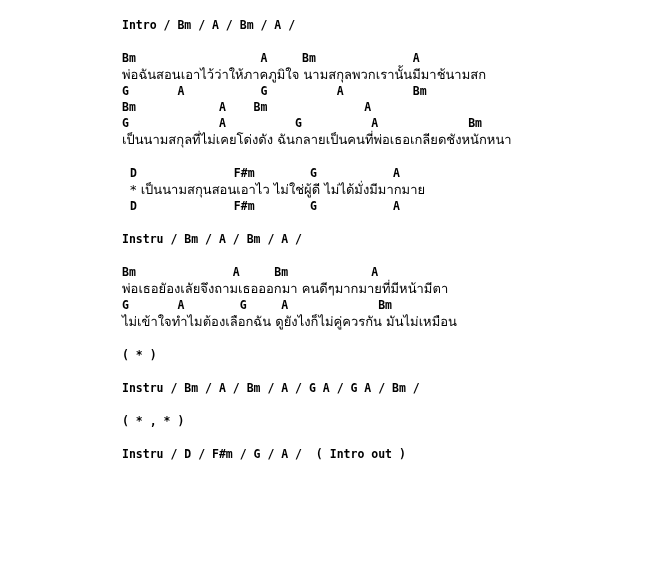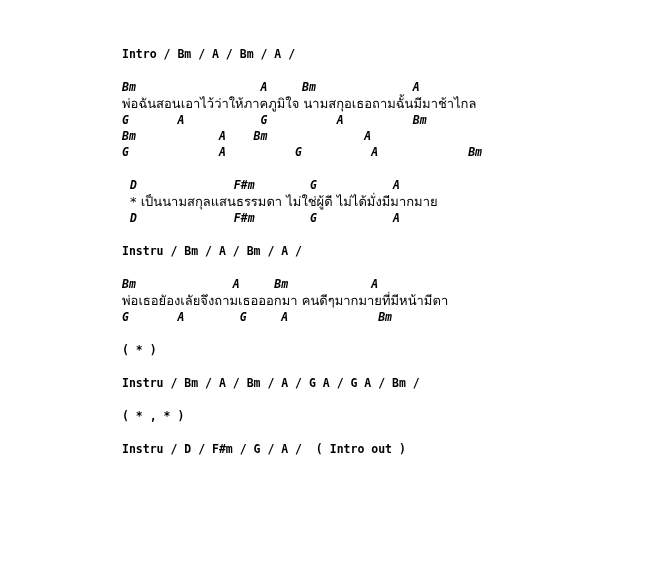--- a/index.html
+++ b/index.html
@@ -11,41 +11,40 @@
     width: 653px;
     height: 579px;
     position: relative;
     overflow: hidden;
     font-family: "DejaVu Sans", sans-serif;
     color: #000000;
   }
   #sheet {
     position: absolute;
     left: 122px;
-    top: 46px;
+    top: 17px;
     width: 520px;
   }
   
   .block {
     margin: 0;
     padding: 0;
   }
   .chord-row,
   .section-row,
   .marker-row {
     font-family: "DejaVu Sans Mono", monospace;
     font-weight: bold;
     font-size: 11.5px;
     line-height: 16px;
     white-space: pre;
     letter-spacing: 0px;
   }
   .chord-row {
     height: 16px;
-    font-style: italic;
   }
   .lyric-row {
     font-family: "DejaVu Sans", sans-serif;
     font-weight: normal;
     font-size: 13px;
     line-height: 17px;
     white-space: pre;
     height: 17px;
   }
   .section-row {
@@ -64,46 +63,48 @@
 <div id="sheet">
 
   <div class="block">
     <div class="section-row"><span>Intro</span><span> / Bm / A / Bm / A /</span></div>
   </div>
 
   <div class="spacer-md"></div>
 
   <div class="block">
     <div class="chord-row">Bm                  A     Bm              A</div>
-    <div class="lyric-row">พ่อฉันสอนเอาไว้ว่าให้ภาคภูมิใจ นามสกุอเธอถามฉั้นมีมาช้าไกล</div>
+    <div class="lyric-row">พ่อฉันสอนเอาไว้ว่าให้ภาคภูมิใจ นามสกุลพวกเรานั้นมีมาช้นามสก</div>
     <div class="chord-row">G       A           G          A          Bm</div>
     <div class="chord-row">Bm            A    Bm              A</div>
     <div class="chord-row">G             A          G          A             Bm</div>
+    <div class="lyric-row">เป็นนามสกุลที่ไม่เคยโด่งดัง ฉันกลายเป็นคนที่พ่อเธอเกลียดชังหนักหนา</div>
   </div>
 
   <div class="spacer-lg"></div>
 
   <div class="block indent">
     <div class="chord-row">D              F#m        G           A</div>
-    <div class="lyric-row">* เป็นนามสกุลแสนธรรมดา ไม่ใช่ผู้ดี ไม่ได้มั่งมีมากมาย</div>
+    <div class="lyric-row">* เป็นนามสกุนสอนเอาไว ไม่ใช่ผู้ดี ไม่ได้มั่งมีมากมาย</div>
     <div class="chord-row">D              F#m        G           A</div>
   </div>
 
   <div class="spacer-lg"></div>
 
   <div class="block">
     <div class="section-row"><span>Instru</span><span> / Bm / A / Bm / A /</span></div>
   </div>
 
   <div class="spacer-md"></div>
 
   <div class="block">
     <div class="chord-row">Bm              A     Bm            A</div>
     <div class="lyric-row">พ่อเธอยัองเลัยจึงถามเธอออกมา คนดีๆมากมายที่มีหน้ามีตา</div>
     <div class="chord-row">G       A        G     A             Bm</div>
+    <div class="lyric-row">ไม่เข้าใจทำไมต้องเลือกฉัน ดูยังไงก็ไม่คู่ควรกัน มันไม่เหมือน</div>
   </div>
 
   <div class="spacer-lg"></div>
 
   <div class="block">
     <div class="marker-row">( * )</div>
   </div>
 
   <div class="spacer-md"></div>
 

